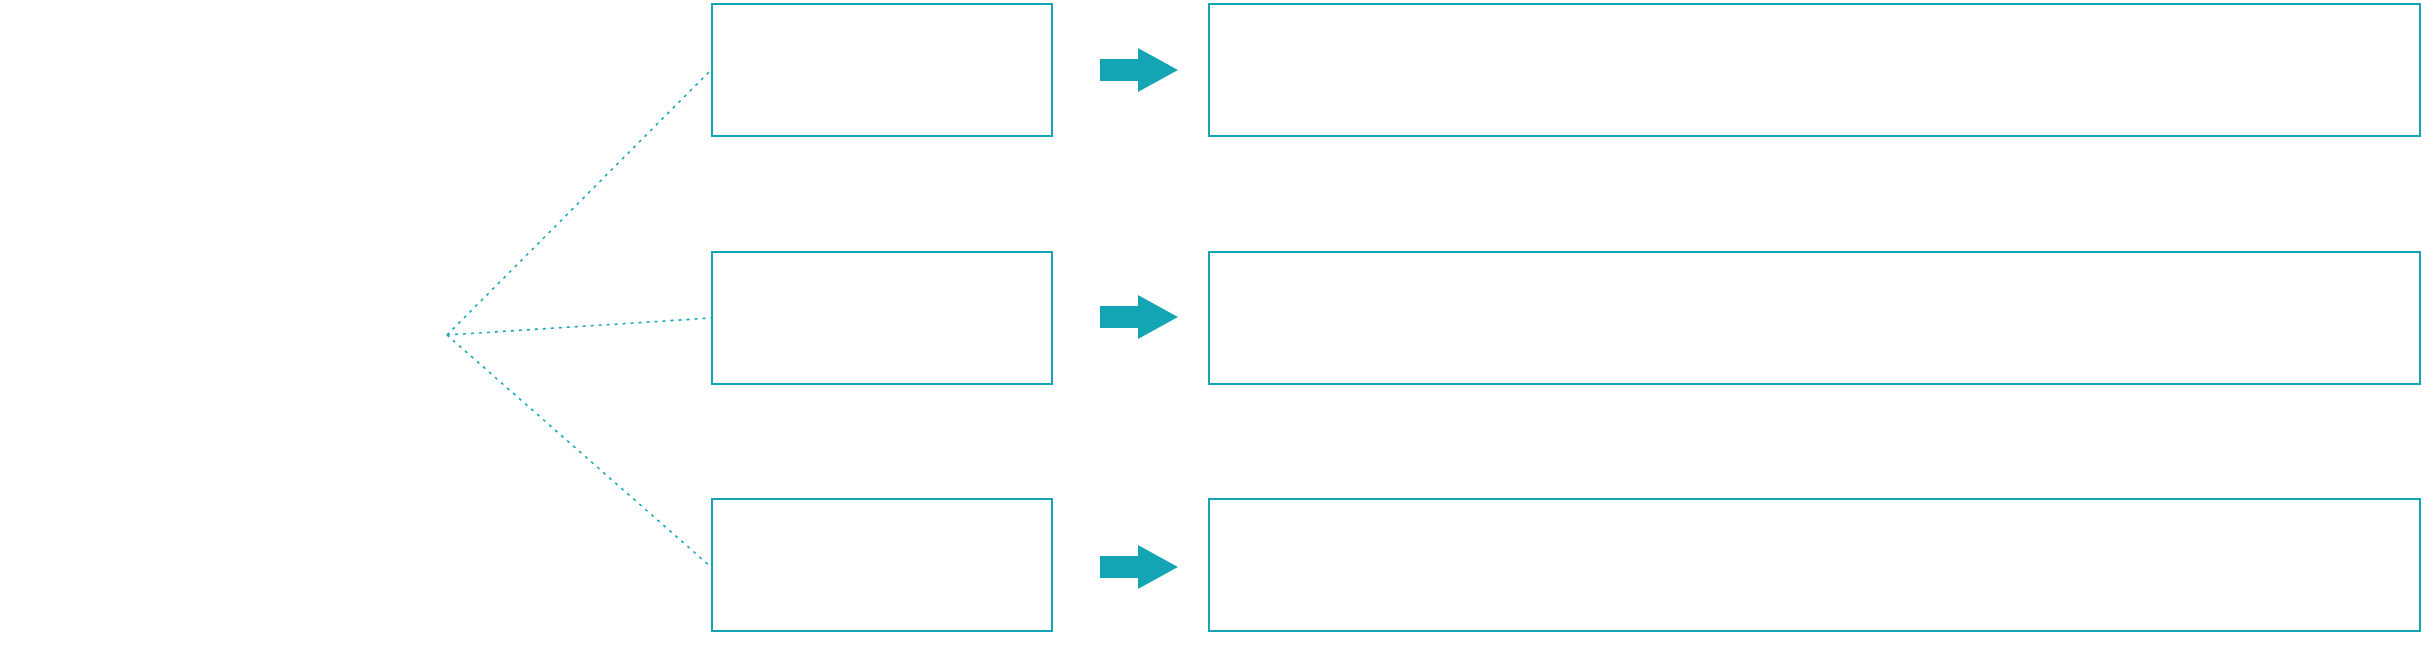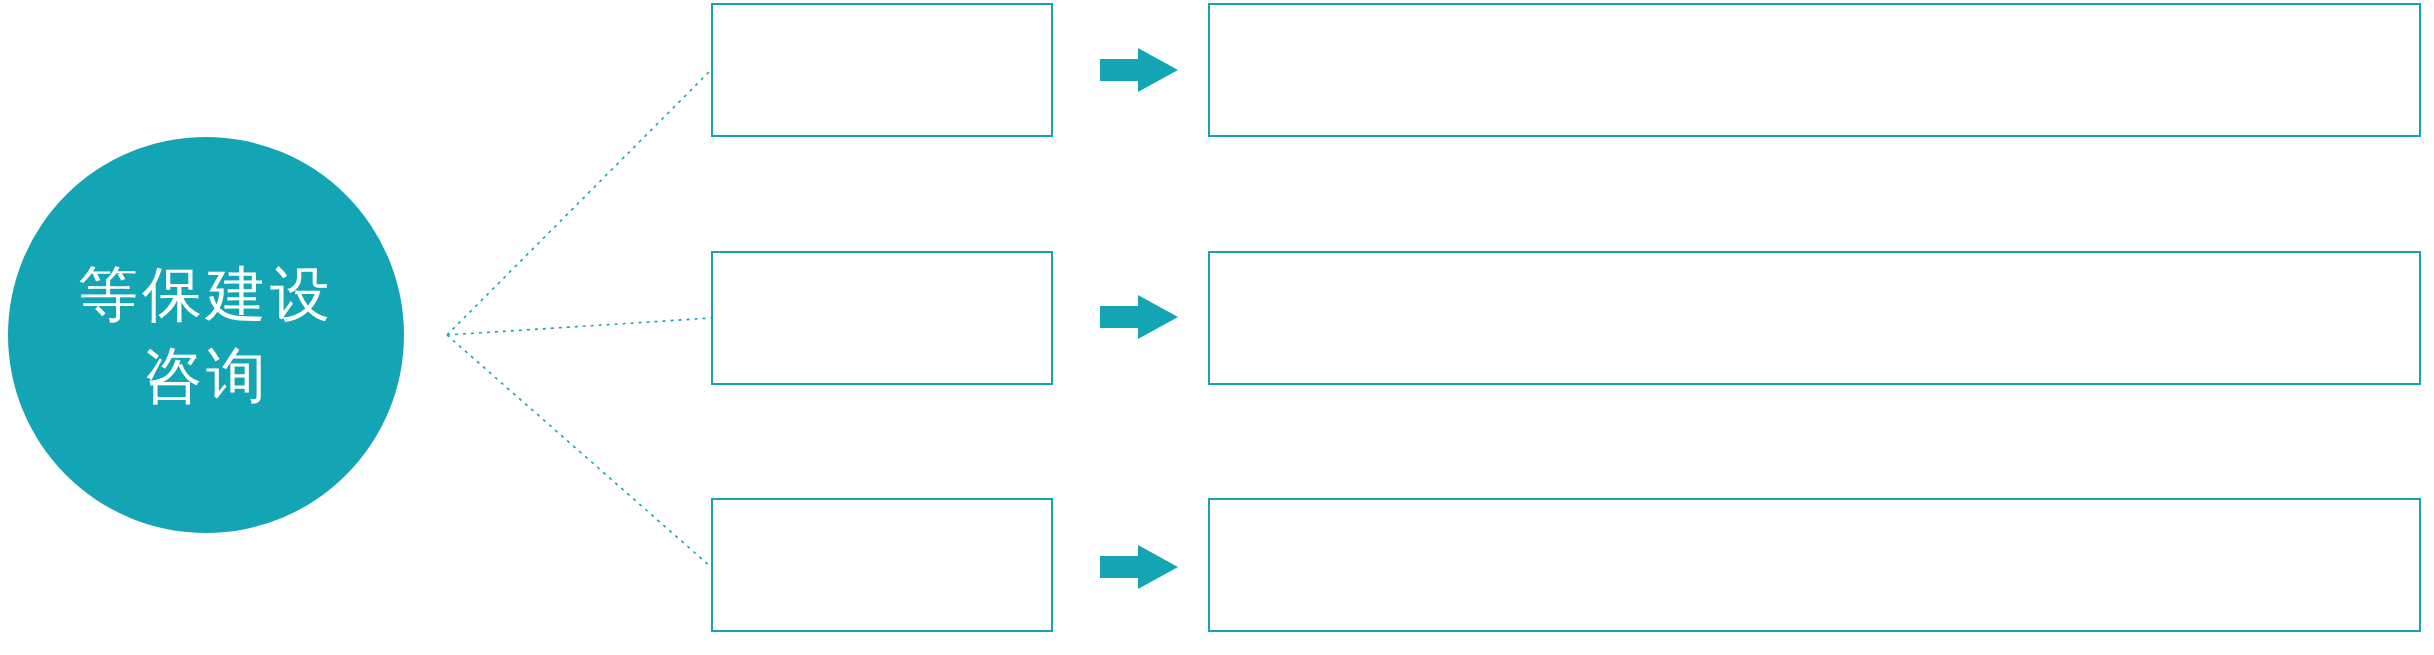--- a/index.html
+++ b/index.html
@@ -64,24 +64,20 @@
 
     <line x1="447" y1="335" x2="711" y2="70" stroke="#14A5B5" stroke-width="1.6" stroke-dasharray="3 5"></line>
     <line x1="447" y1="335" x2="711" y2="318" stroke="#14A5B5" stroke-width="1.6" stroke-dasharray="3 5"></line>
     <line x1="447" y1="335" x2="711" y2="567" stroke="#14A5B5" stroke-width="1.6" stroke-dasharray="3 5"></line>
 
     <polygon points="1100,59 1138,59 1138,48 1178,70 1138,92 1138,81 1100,81" fill="#14A5B5"></polygon>
     <polygon points="1100,306 1138,306 1138,295 1178,317 1138,339 1138,328 1100,328" fill="#14A5B5"></polygon>
     <polygon points="1100,556 1138,556 1138,545 1178,567 1138,589 1138,578 1100,578" fill="#14A5B5"></polygon>
   </svg>
 
-  <div class="hub-circle">
-    <span>等保建设</span>
-    <span>咨询</span>
-  </div>
 
   <div class="box small row1"></div>
   <div class="box wide row1"></div>
 
   <div class="box small row2"></div>
   <div class="box wide row2"></div>
 
   <div class="box small row3"></div>
   <div class="box wide row3"></div>
 

